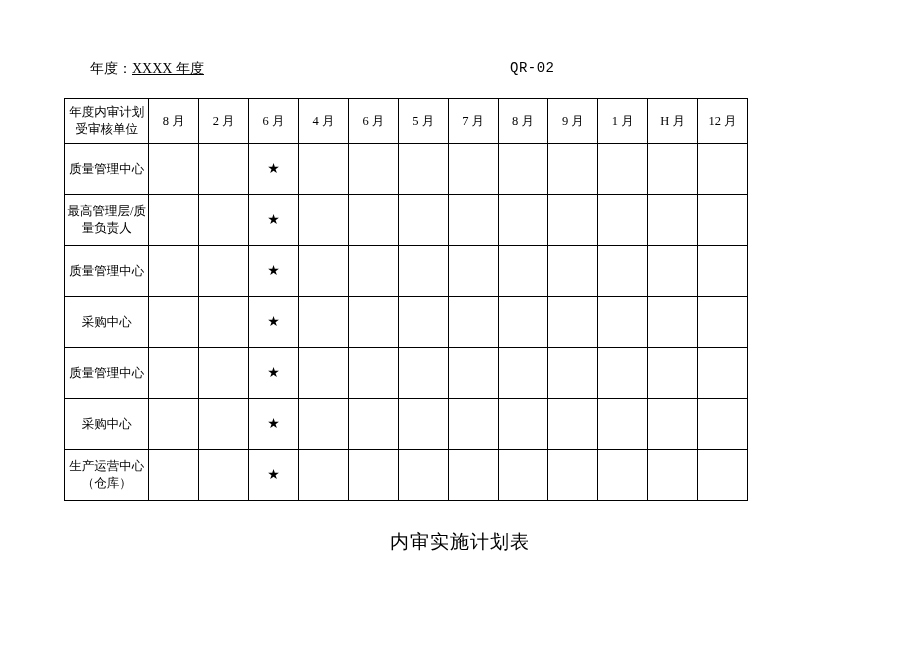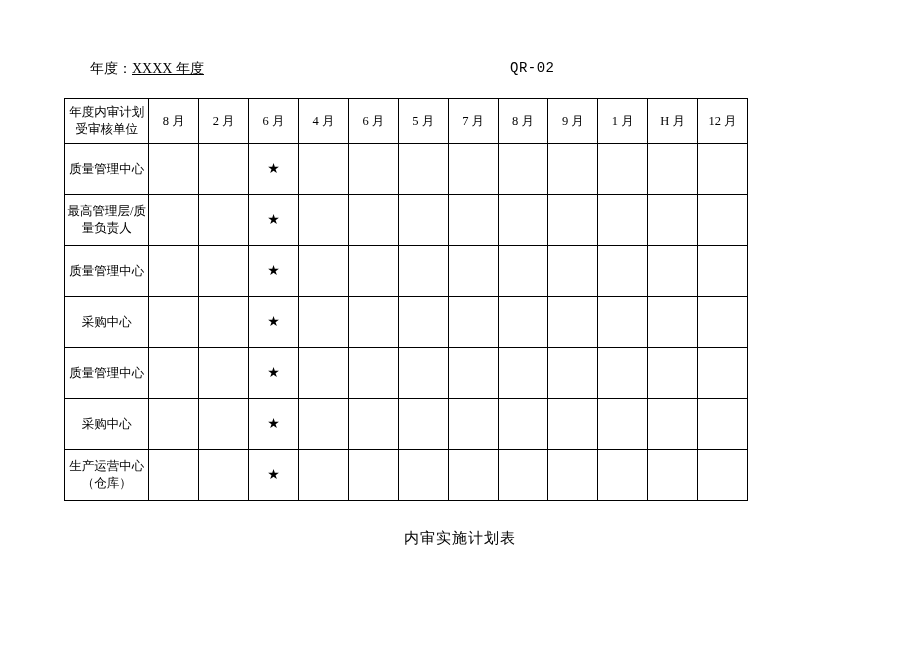--- a/index.html
+++ b/index.html
@@ -73,21 +73,21 @@
     table.plan-table td.month-cell {
       width: 58px;
     }
 
     .star {
       font-size: 14px;
     }
 
     .footer-title {
       text-align: center;
-      font-size: 15px;
+      font-size: 19px;
       margin-top: 28px;
       letter-spacing: 1px;
     }
   </style>
 </head>
 <body>
 
 <div class="page">
 
   <div class="meta-row">

